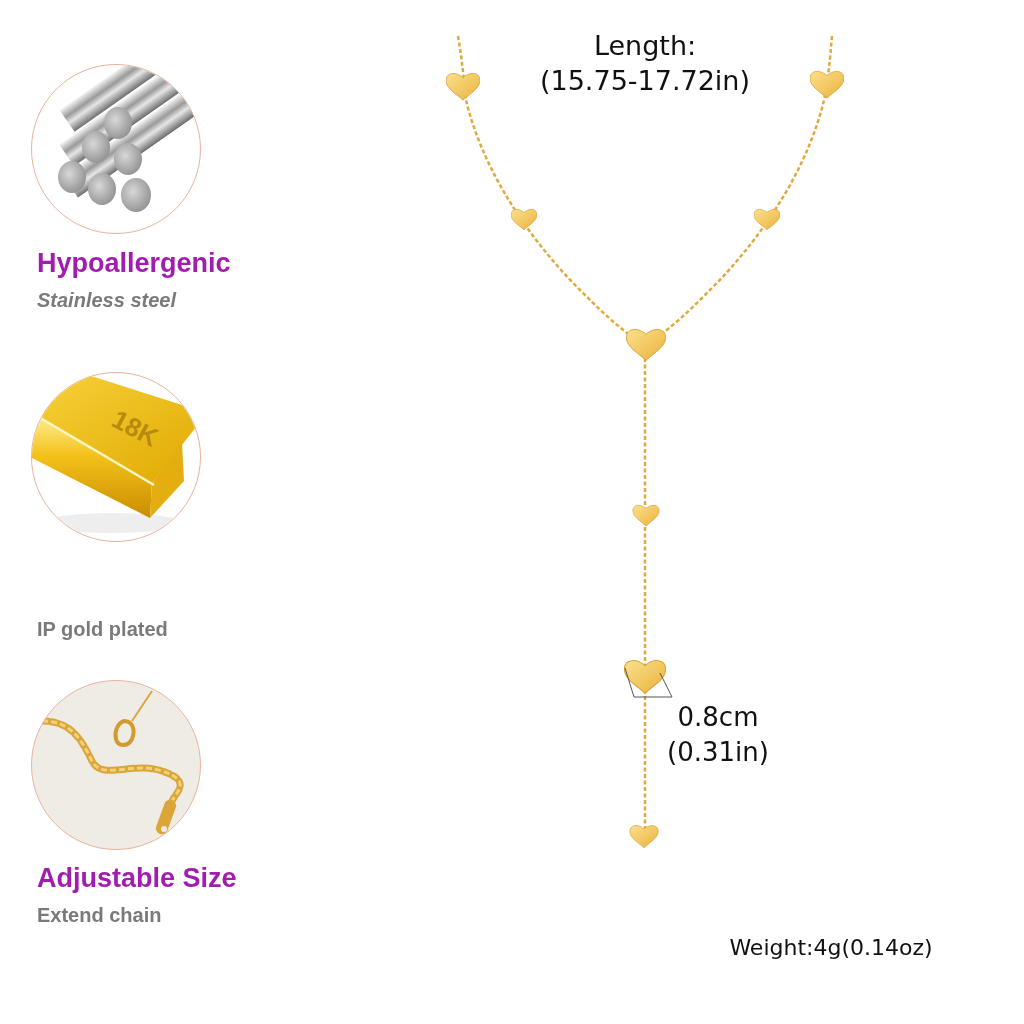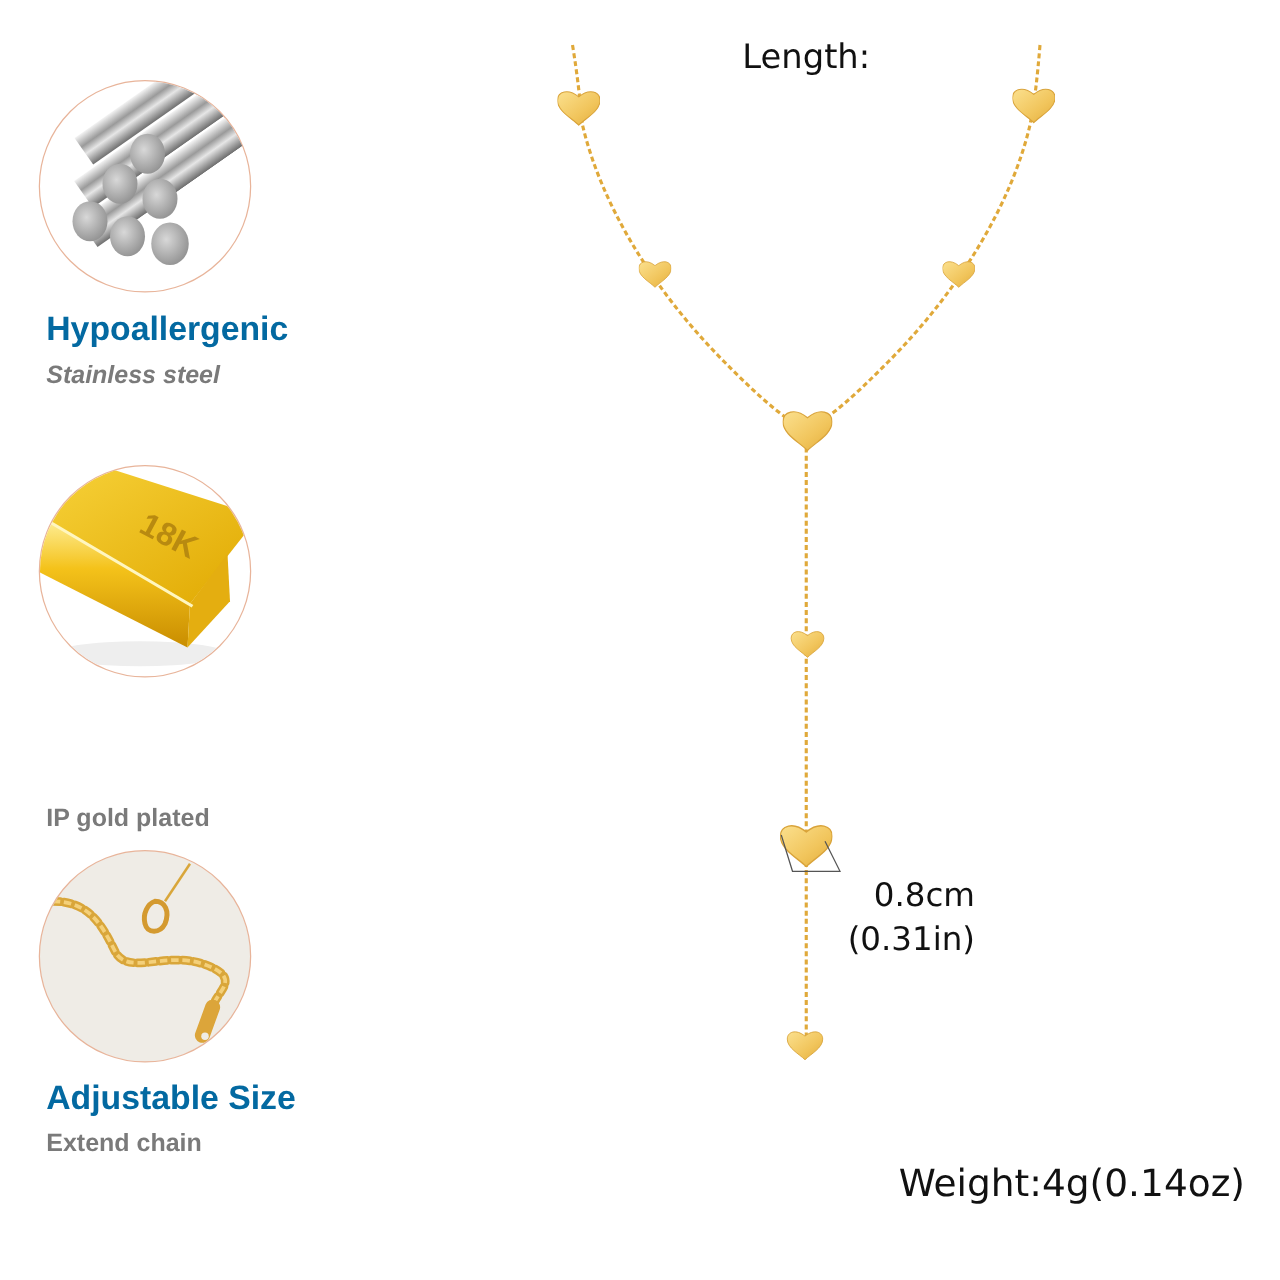--- a/index.html
+++ b/index.html
@@ -8,21 +8,21 @@
     background: #ffffff;
     font-family: "Liberation Sans", sans-serif;
   }
   .feature { position: absolute; left: 37px; width: 260px; }
   .circle {
     position: absolute; width: 168px; height: 168px; border-radius: 50%;
     border: 1.5px solid #e8b49a; overflow: hidden; background: #fff;
   }
   .feat-title {
     position: absolute; left: 0; font-weight: bold; font-size: 27px;
-    line-height: 34px; color: #0369a1; margin: 0;
+    line-height: 34px; color: #a21caf; margin: 0;
   }
   .feat-sub {
     position: absolute; left: 0; font-weight: bold; font-size: 20px;
     color: #7a7a7a;
   }
   .spec {
     position: absolute; font-family: "DejaVu Sans", sans-serif; color: #111;
     text-align: center; font-size: 27px; line-height: 35px;
   }
   svg { display: block; }
@@ -80,21 +80,21 @@
         </linearGradient>
       </defs>
       <ellipse cx="80" cy="150" rx="70" ry="10" fill="#eeeeee"></ellipse>
       <polygon points="0,40 50,0 175,40 120,110" fill="url(#goldtop)"></polygon>
       <polygon points="0,40 120,110 118,145 0,85" fill="url(#goldside)"></polygon>
       <polygon points="120,110 150,70 152,108 118,145" fill="#e4ae10"></polygon>
       <line x1="0" y1="40" x2="122" y2="112" stroke="#fff6c0" stroke-width="2.5"></line>
       <text x="78" y="52" font-family="Liberation Sans, sans-serif" font-weight="bold" font-size="26" fill="#b88a10" transform="rotate(28 78 52)">18K</text>
     </svg>
   </div>
-  <div class="feat-sub" style="top:272px;">IP gold plated</div>
+  <div class="feat-sub" style="top:246px;">IP gold plated</div>
 </div>
 
 <div class="feature" style="top:680px;height:250px;">
   <div class="circle" style="left:-6px;top:0;background:#efece6;">
     <svg width="168" height="168" viewBox="0 0 168 168">
       <path d="M120 10 L100 40" stroke="#d9a63a" stroke-width="2" fill="none"></path>
       <path d="M10 40 C 40 40, 50 60, 60 80 S 100 80, 130 90 S 145 110, 140 120" stroke="#d9a63a" stroke-width="7" fill="none" stroke-dasharray="6 3" stroke-linecap="round"></path>
       <path d="M10 40 C 40 40, 50 60, 60 80 S 100 80, 130 90 S 145 110, 140 120" stroke="#f4d07a" stroke-width="3" fill="none" stroke-dasharray="6 3"></path>
       <path d="M92 40 C 100 40, 104 48, 100 58 C 96 66, 86 66, 84 58 C 82 50, 86 42, 92 40 Z" fill="none" stroke="#d49a30" stroke-width="4"></path>
       <rect x="128" y="118" width="12" height="36" rx="6" fill="#dca53a" transform="rotate(20 134 136)"></rect>
@@ -129,20 +129,21 @@
     <use href="#heart" x="626" y="326" width="40" height="36"></use>
     <use href="#heart" x="632" y="503" width="28" height="24"></use>
     <use href="#heart" x="624" y="657" width="42" height="38"></use>
     <use href="#heart" x="629" y="823" width="30" height="26"></use>
   </g>
   <path d="M625 668 L634 697 L672 697 L660 673" fill="none" stroke="#555" stroke-width="1"></path>
 </svg>
 
 <div class="spec" style="left:500px;top:28px;width:290px;">
   <div>Length:</div>
+  <div>(15.75-17.72in)</div>
 </div>
 
-<div class="spec" style="left:656px;top:700px;width:124px;font-size:26px;text-align:right;">
+<div class="spec" style="left:656px;top:700px;width:124px;font-size:26px;">
   <div>0.8cm</div>
   <div>(0.31in)</div>
 </div>
 
-<div class="spec" style="left:666px;top:930px;width:330px;font-size:30px;text-align:right;">Weight:4g(0.14oz)</div>
+<div class="spec" style="left:666px;top:930px;width:330px;font-size:22px;text-align:center;">Weight:4g(0.14oz)</div>
 
 </body></html>

